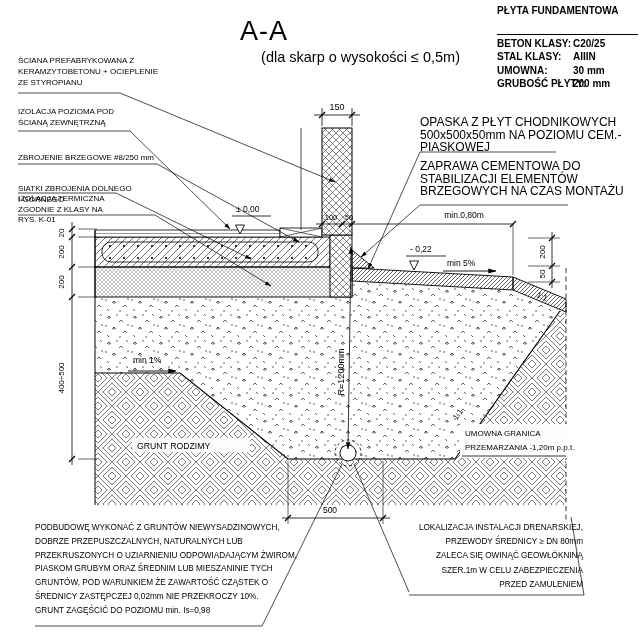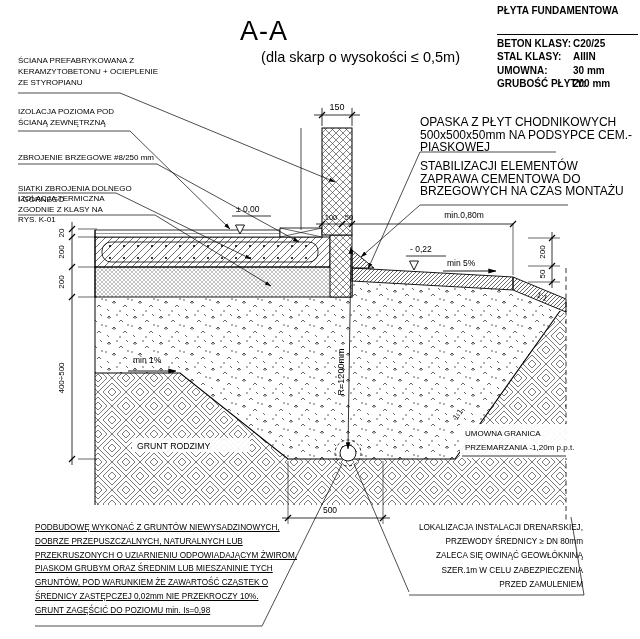--- a/index.html
+++ b/index.html
@@ -294,30 +294,30 @@
   <div>I GÓRNEGO</div>
 </div>
 <div class="txt lbl lbl5" style="left:18px;top:194px;">
   <div>IZOLACJA TERMICZNA</div>
   <div>ZGODNIE Z KLASY NA</div>
   <div>RYS. K-01</div>
 </div>
 
 <div class="txt rlbl" style="left:420px;top:116px;">
   <div>OPASKA Z PŁYT CHODNIKOWYCH</div>
-  <div>500x500x50mm NA PODSYPCE CEM.-</div>
+  <div>500x500x50mm NA POZIOMU CEM.-</div>
   <div>PIASKOWEJ</div>
 </div>
 <div class="txt rlbl" style="left:420px;top:160px;">
+  <div>ZAPRAWA CEMENTOWA DO</div>
   <div>STABILIZACJI ELEMENTÓW</div>
-  <div>ZAPRAWA CEMENTOWA DO</div>
   <div>BRZEGOWYCH NA CZAS MONTAŻU</div>
 </div>
 
-<div class="txt notes" style="left:35px;top:521px;text-decoration:underline;">
+<div class="txt notes" style="left:35px;top:521px;">
   <div>PODBUDOWĘ WYKONAĆ Z GRUNTÓW NIEWYSADZINOWYCH,</div>
   <div>DOBRZE PRZEPUSZCZALNYCH, NATURALNYCH LUB</div>
   <div>PRZEKRUSZONYCH O UZIARNIENIU ODPOWIADAJĄCYM ŻWIROM,</div>
   <div>PIASKOM GRUBYM ORAZ ŚREDNIM LUB MIESZANINIE TYCH</div>
   <div>GRUNTÓW, POD WARUNKIEM ŻE ZAWARTOŚĆ CZĄSTEK O</div>
   <div>ŚREDNICY ZASTĘPCZEJ 0,02mm NIE PRZEKROCZY 10%.</div>
   <div>GRUNT ZAGĘŚCIĆ DO POZIOMU min. Is=0,98</div>
 </div>
 <div class="txt notes-r" style="left:343px;top:521px;width:240px;">
   <div>LOKALIZACJA INSTALACJI DRENARSKIEJ,</div>

